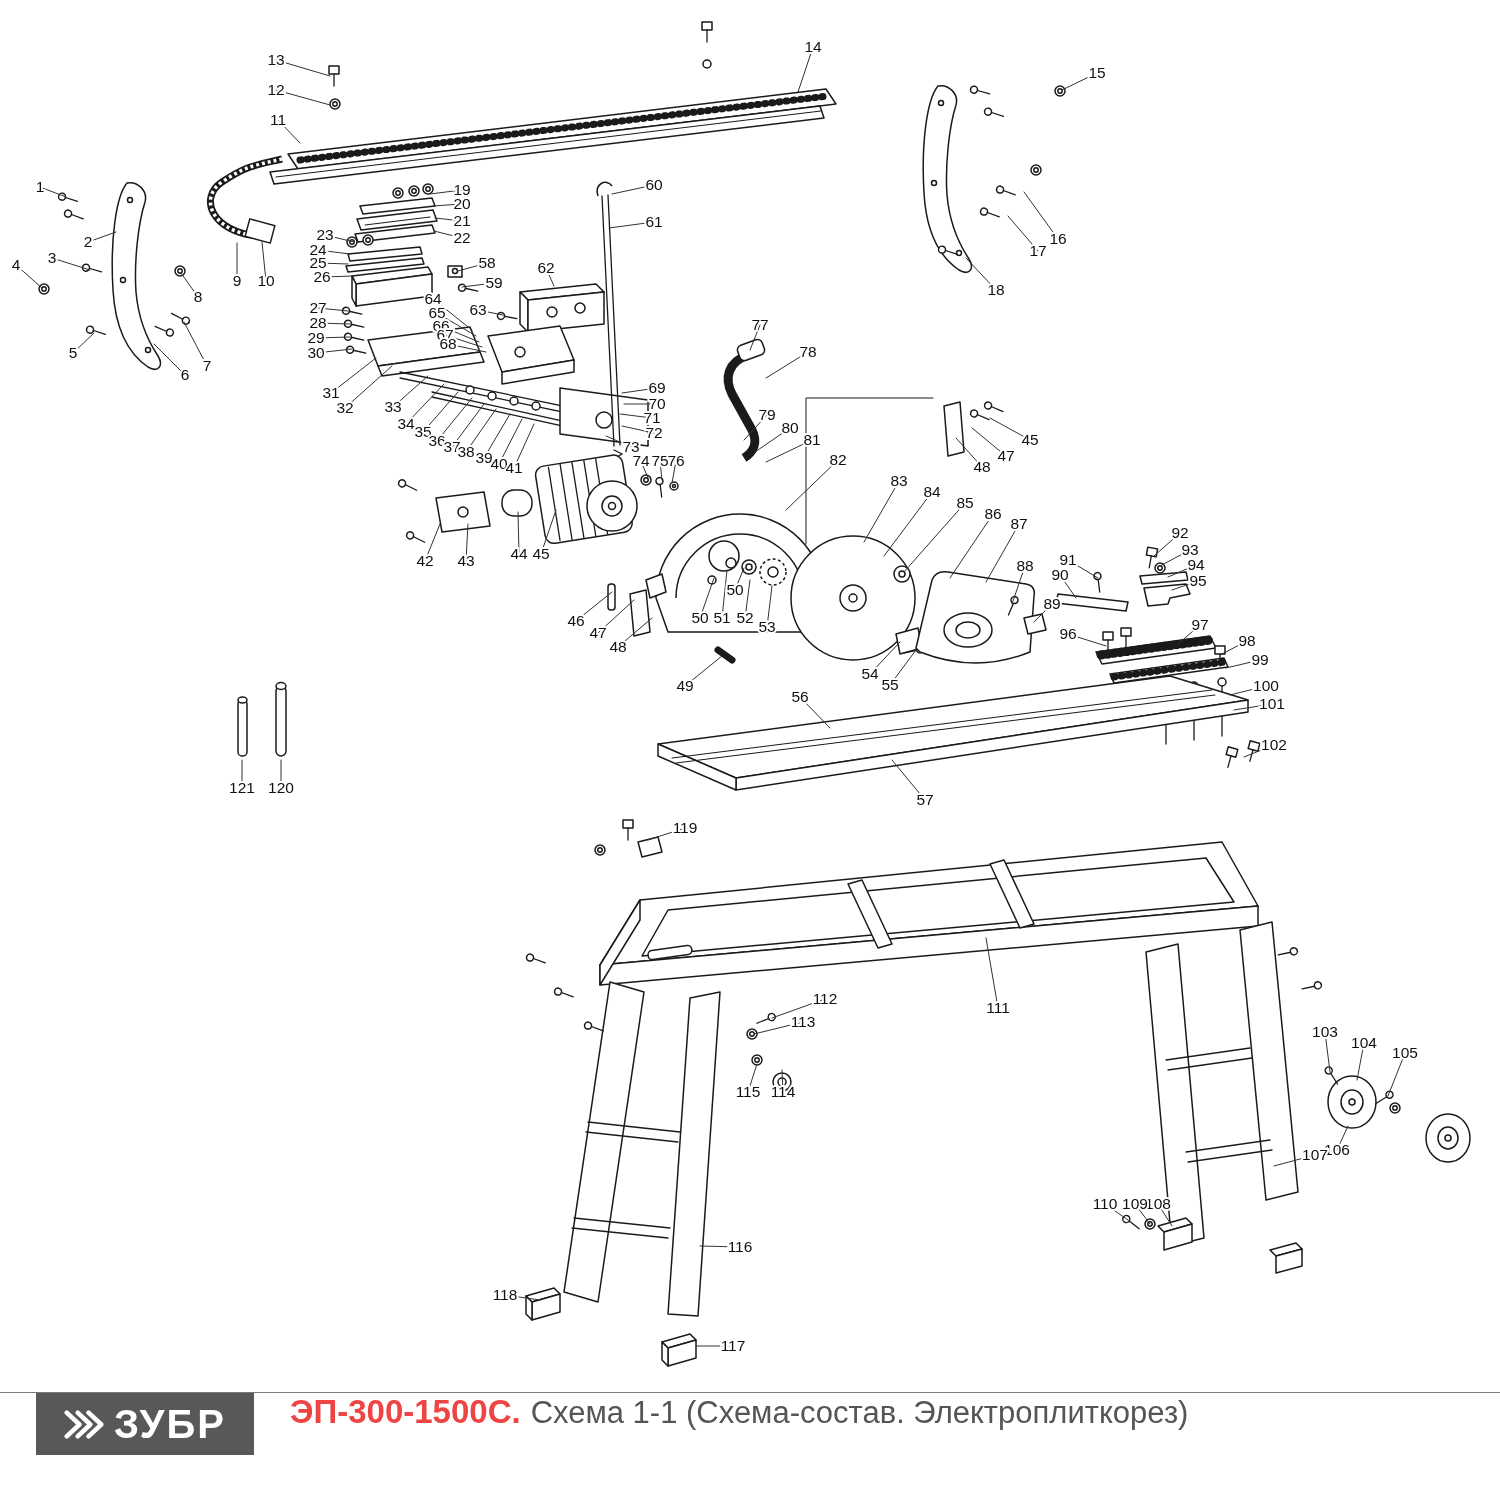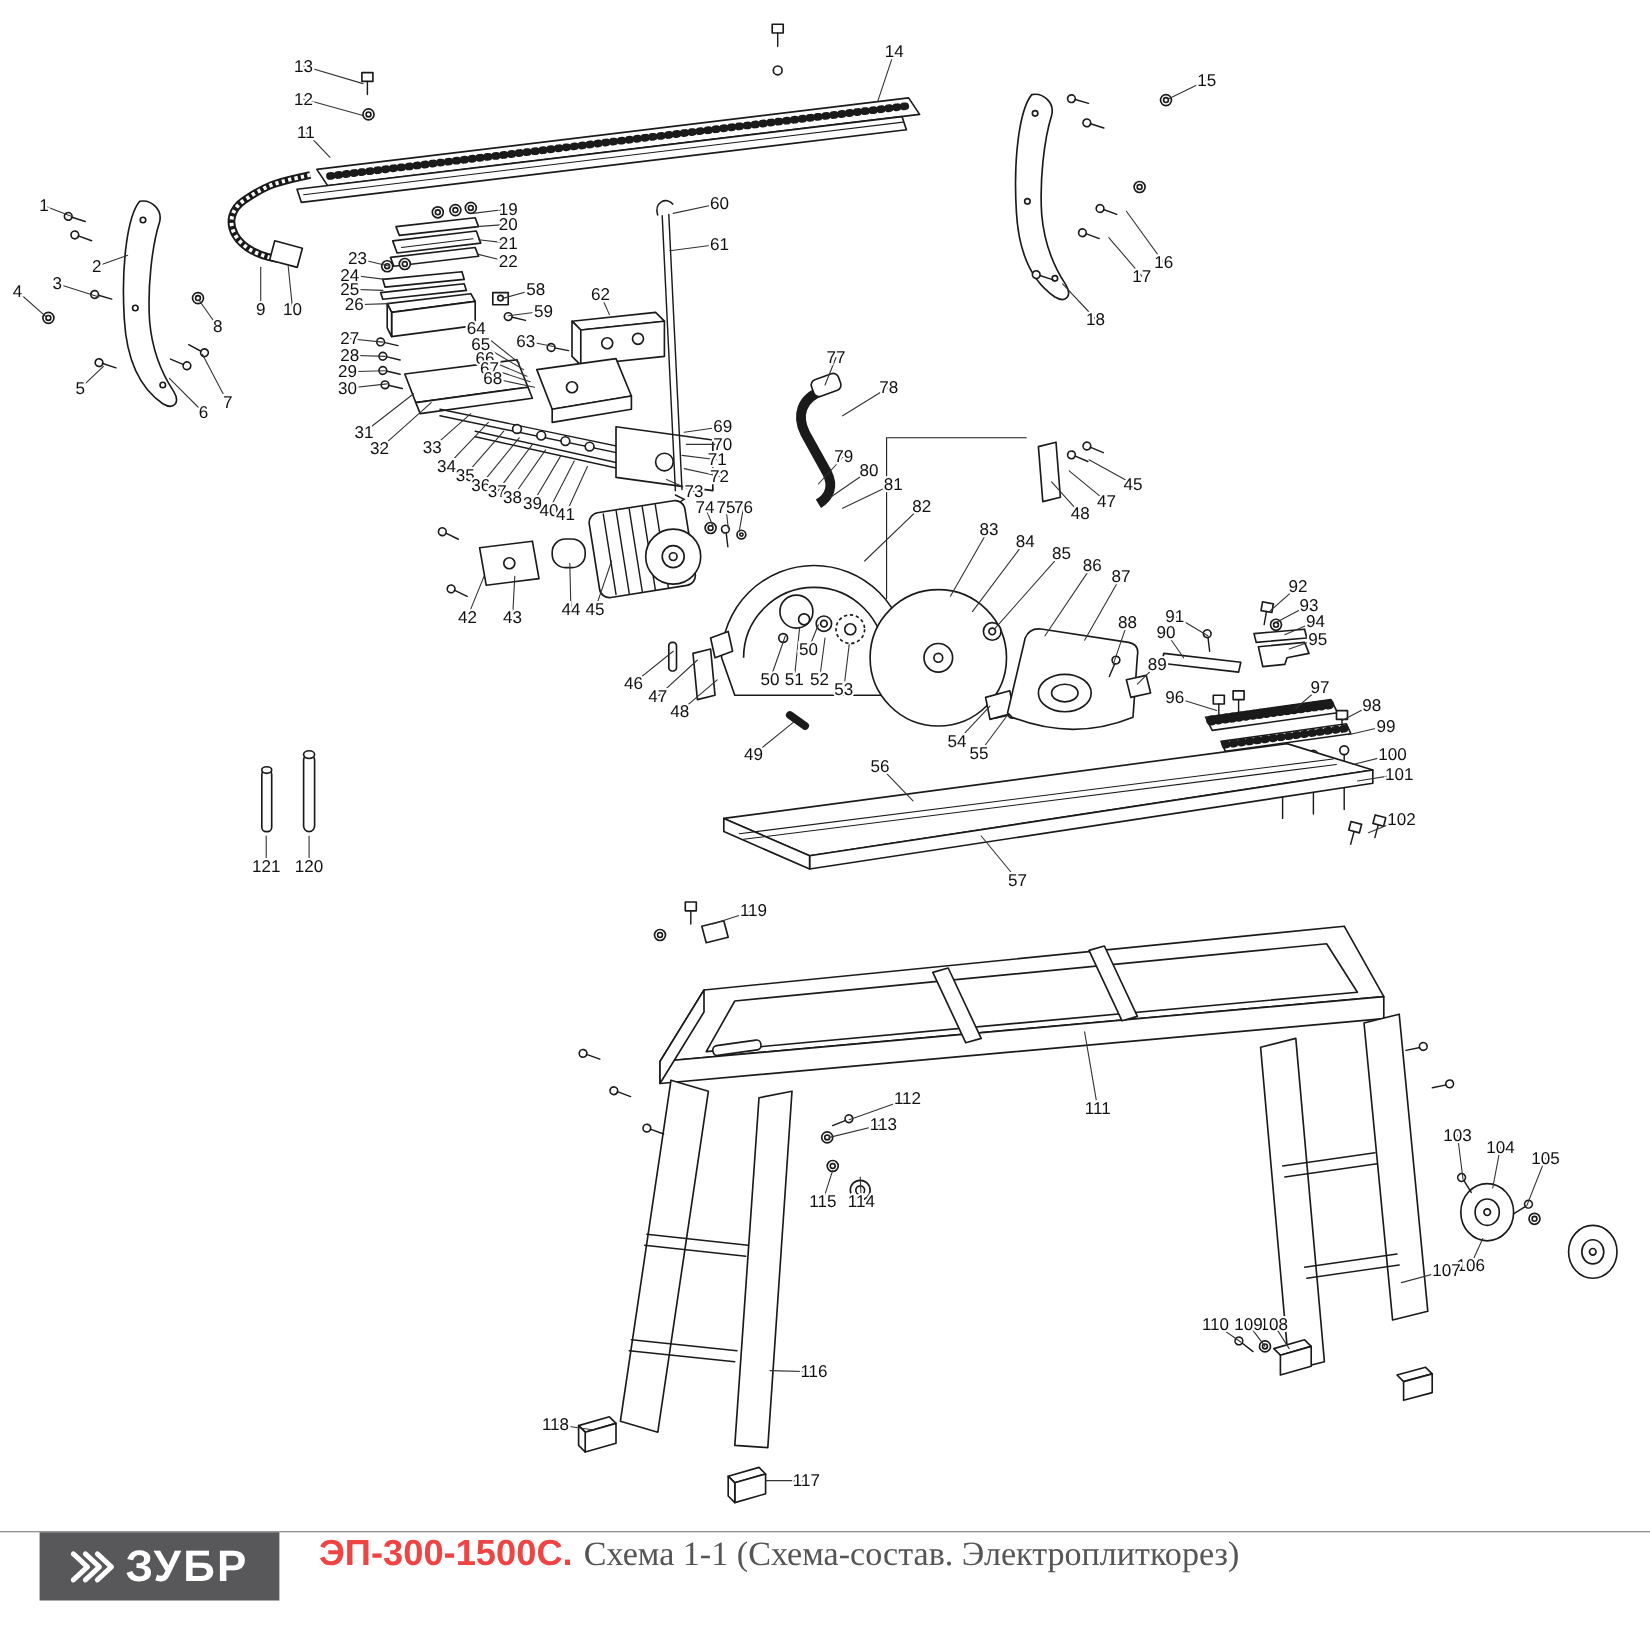--- a/index.html
+++ b/index.html
@@ -24,21 +24,21 @@
   
   .footer{position:absolute;left:0;top:1392px;width:1500px;height:132px;
           border-top:1px solid #7a7a7a;box-sizing:border-box;
           display:flex;align-items:flex-start;gap:36px;padding-left:36px;background:#fff;}
   .logo-box{background:#58585a;color:#fff;height:62px;width:218px;
             display:flex;align-items:center;justify-content:center;gap:10px;}
   .logo-text{font-weight:bold;font-size:40px;letter-spacing:2px;line-height:1;}
   .logo-icon path{stroke:#fff;stroke-width:5;fill:none;stroke-linecap:round;stroke-linejoin:round;}
   .caption{font-size:31px;color:#555;white-space:nowrap;}
   .model{color:#ef4444;font-weight:bold;font-size:33px;}
-  .subtitle{margin-left:10px;font-family:Liberation Serif, serif;}
+  .subtitle{margin-left:10px;}
 </style>
 </head>
 <body>
 
 <div class="page">
 
 <svg id="diagram-svg" width="1500" height="1390" viewBox="0 0 1500 1390" xmlns="http://www.w3.org/2000/svg">
 
   <defs>
     <g id="screw">

